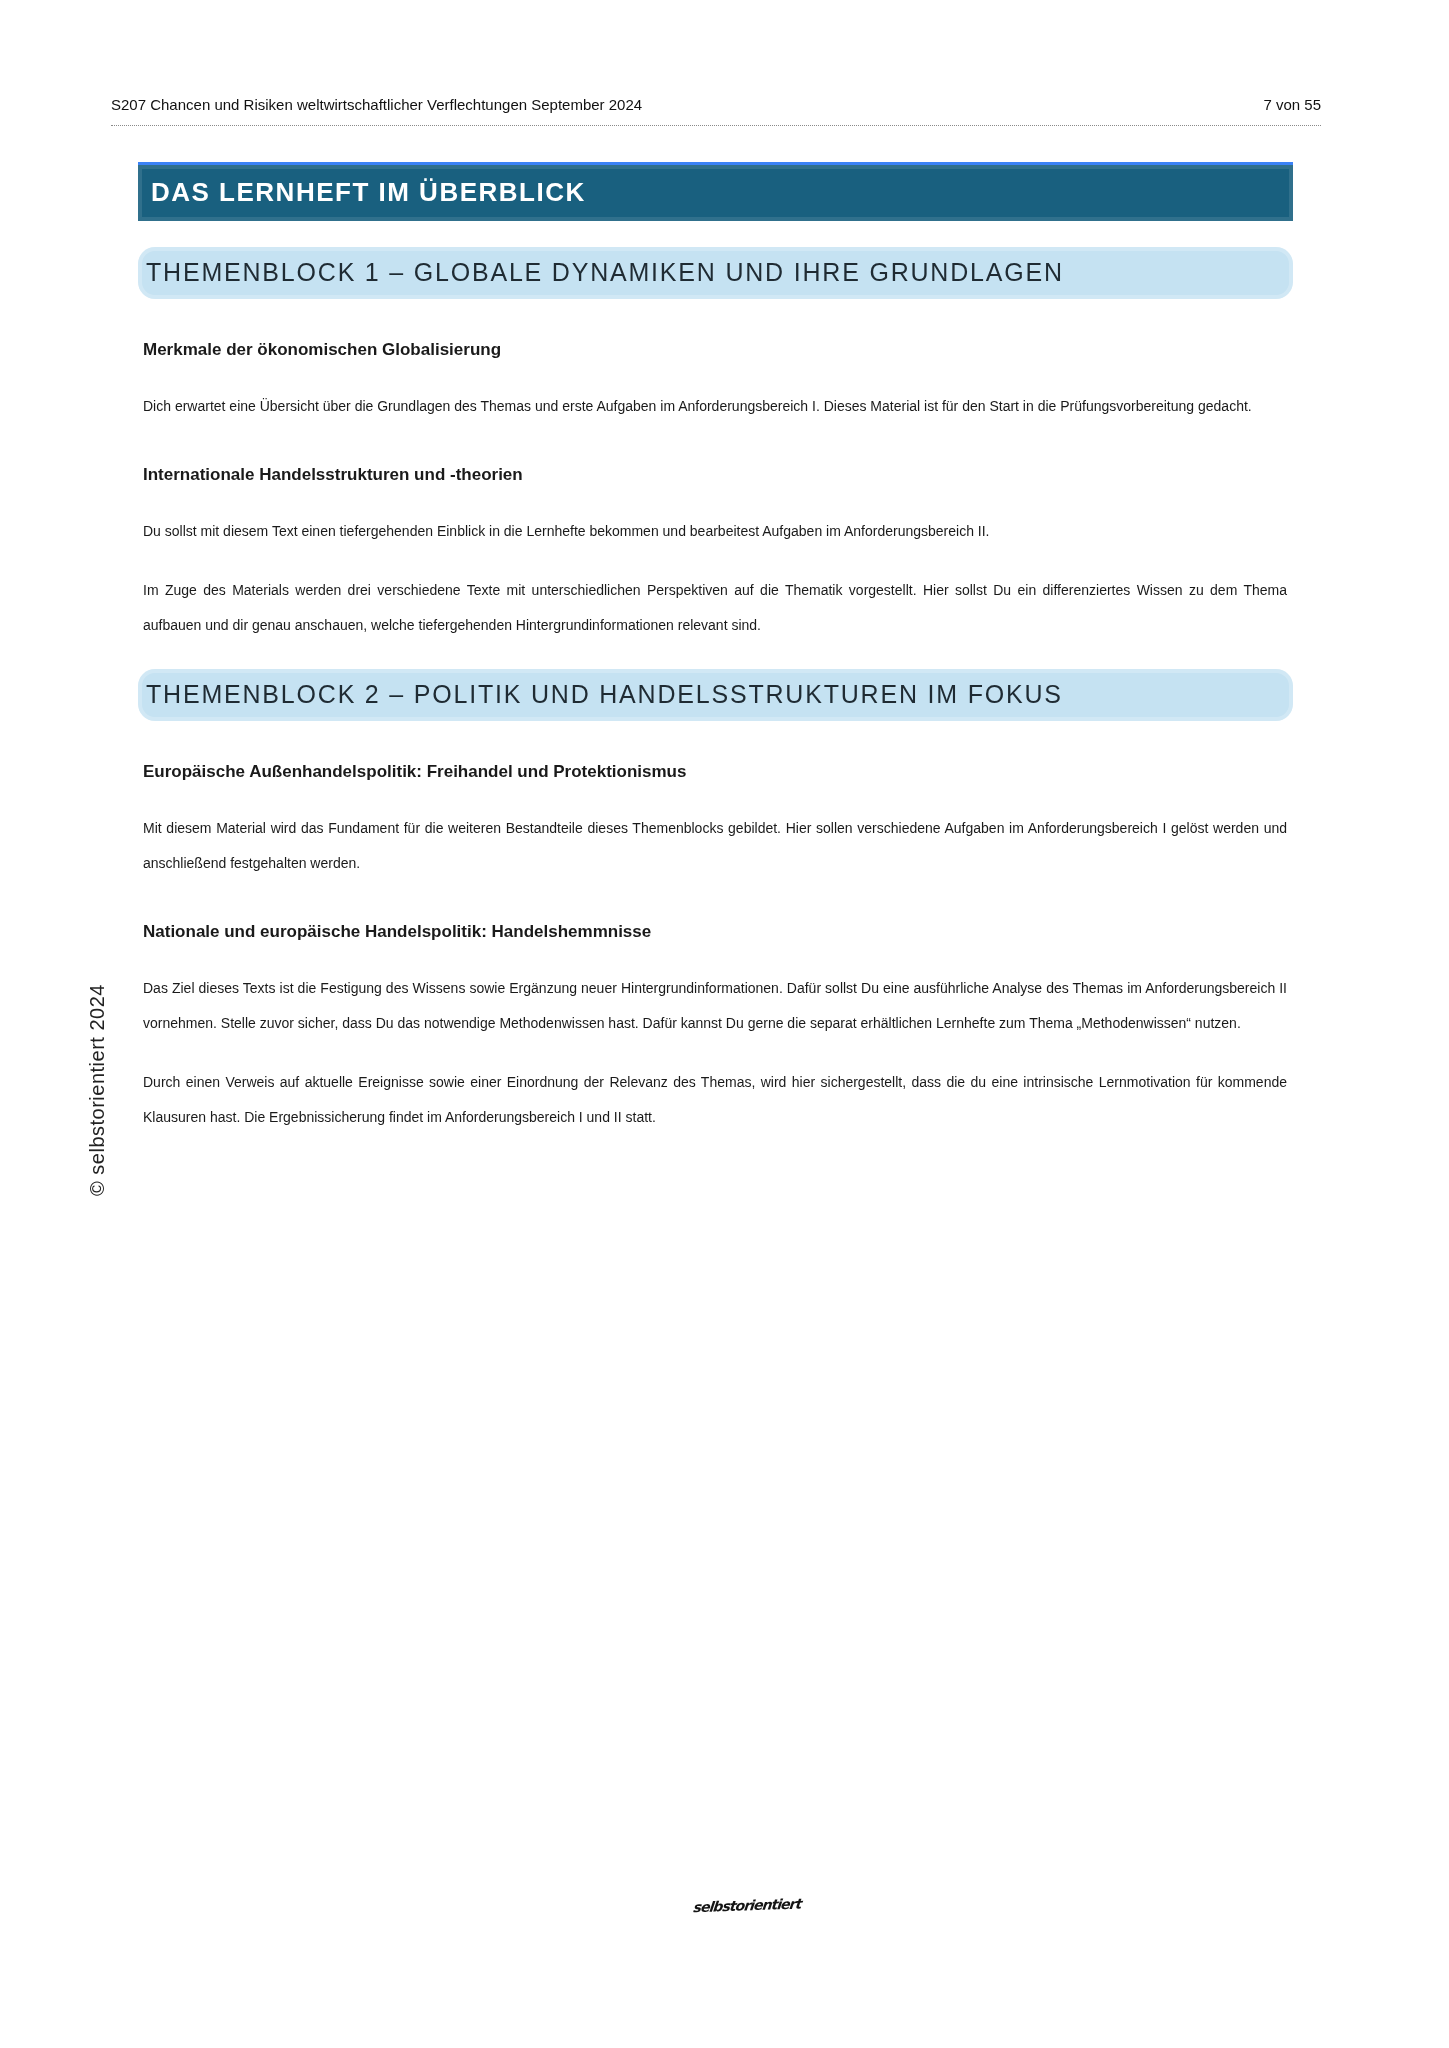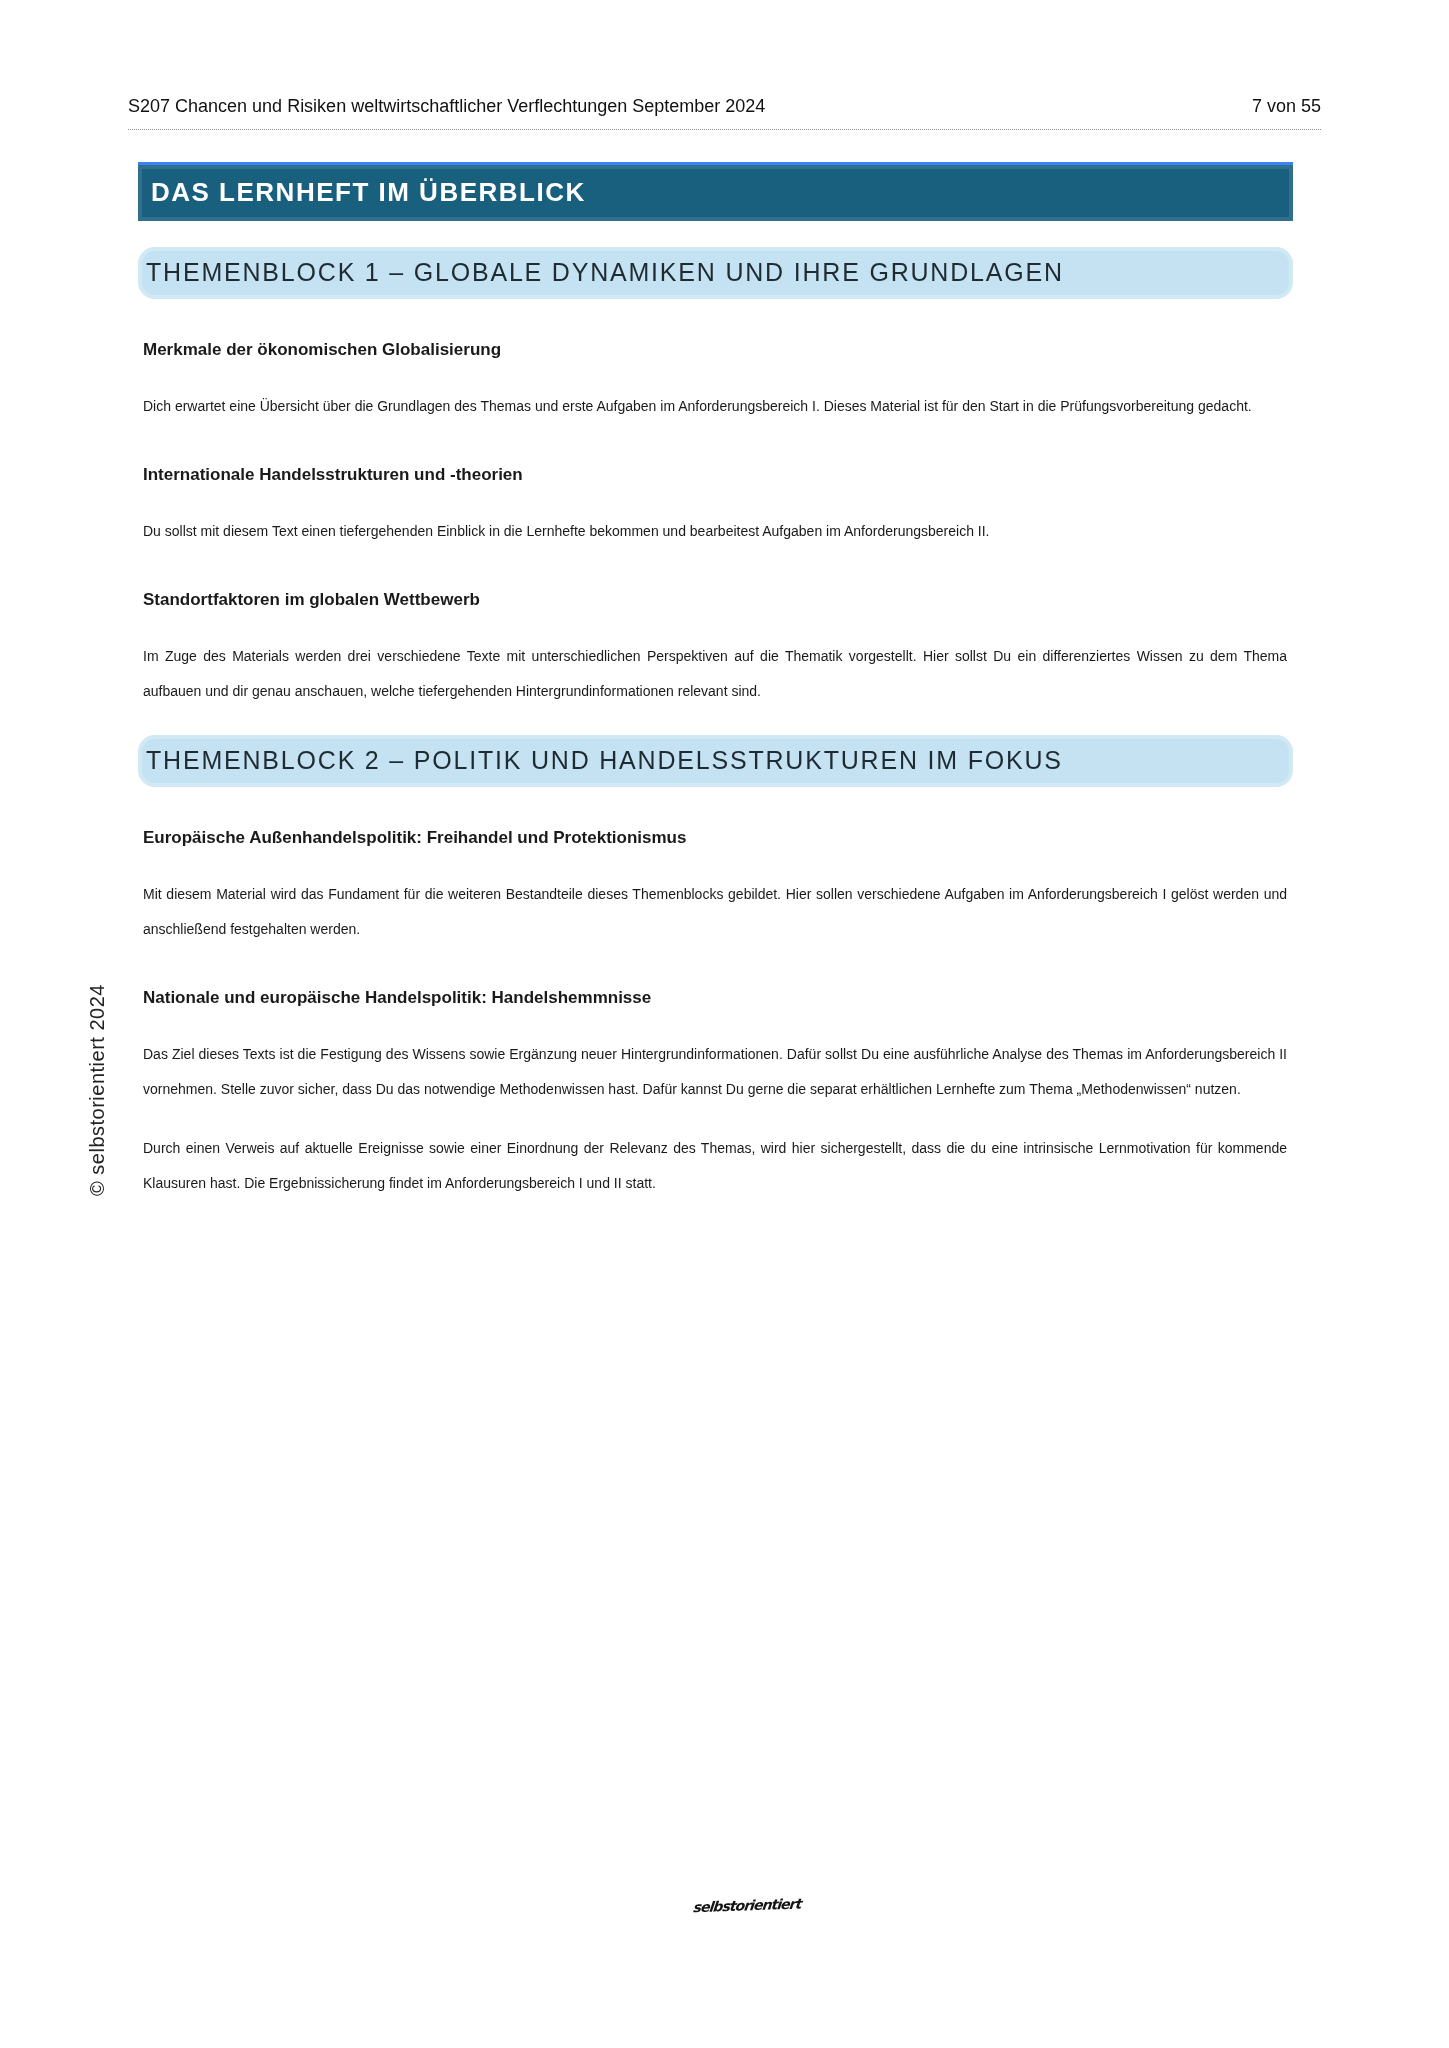--- a/index.html
+++ b/index.html
@@ -14,26 +14,26 @@
     width: 1449px;
     height: 2048px;
     background: #ffffff;
     overflow: hidden;
   }
 
   
   .running-header {
     position: absolute;
     top: 96px;
-    left: 128px;
+    left: 111px;
     right: 128px;
     display: flex;
     justify-content: space-between;
     align-items: flex-end;
-    font-size: 18px;
+    font-size: 15px;
     font-weight: 400;
     color: #111111;
     padding-bottom: 12px;
     border-bottom: 1px dotted #8a8a8a;
   }
 
   
   .content {
     position: absolute;
     top: 134px;
@@ -126,21 +126,20 @@
     <div class="title-bar">DAS LERNHEFT IM ÜBERBLICK</div>
 
     <div class="section-bar">THEMENBLOCK 1 – GLOBALE DYNAMIKEN UND IHRE GRUNDLAGEN</div>
 
     <h3 class="item-title">Merkmale der ökonomischen Globalisierung</h3>
     <p class="item-body">Dich erwartet eine Übersicht über die Grundlagen des Themas und erste Aufgaben im Anforderungsbereich I. Dieses Material ist für den Start in die Prüfungsvorbereitung gedacht.</p>
 
     <h3 class="item-title">Internationale Handelsstrukturen und -theorien</h3>
     <p class="item-body">Du sollst mit diesem Text einen tiefergehenden Einblick in die Lernhefte bekommen und bearbeitest Aufgaben im Anforderungsbereich II.</p>
 
-    <h3 class="item-title">Standortfaktoren im globalen Wettbewerb</h3>
     <p class="item-body">Im Zuge des Materials werden drei verschiedene Texte mit unterschiedlichen Perspektiven auf die Thematik vorgestellt. Hier sollst Du ein differenziertes Wissen zu dem Thema aufbauen und dir genau anschauen, welche tiefergehenden Hintergrundinformationen relevant sind.</p>
 
     <div class="section-bar">THEMENBLOCK 2 – POLITIK UND HANDELSSTRUKTUREN IM FOKUS</div>
 
     <h3 class="item-title">Europäische Außenhandelspolitik: Freihandel und Protektionismus</h3>
     <p class="item-body">Mit diesem Material wird das Fundament für die weiteren Bestandteile dieses Themenblocks gebildet. Hier sollen verschiedene Aufgaben im Anforderungsbereich I gelöst werden und anschließend festgehalten werden.</p>
 
     <h3 class="item-title">Nationale und europäische Handelspolitik: Handelshemmnisse</h3>
     <p class="item-body">Das Ziel dieses Texts ist die Festigung des Wissens sowie Ergänzung neuer Hintergrundinformationen. Dafür sollst Du eine ausführliche Analyse des Themas im Anforderungsbereich II vornehmen. Stelle zuvor sicher, dass Du das notwendige Methodenwissen hast. Dafür kannst Du gerne die separat erhältlichen Lernhefte zum Thema „Methodenwissen“ nutzen.</p>
 

